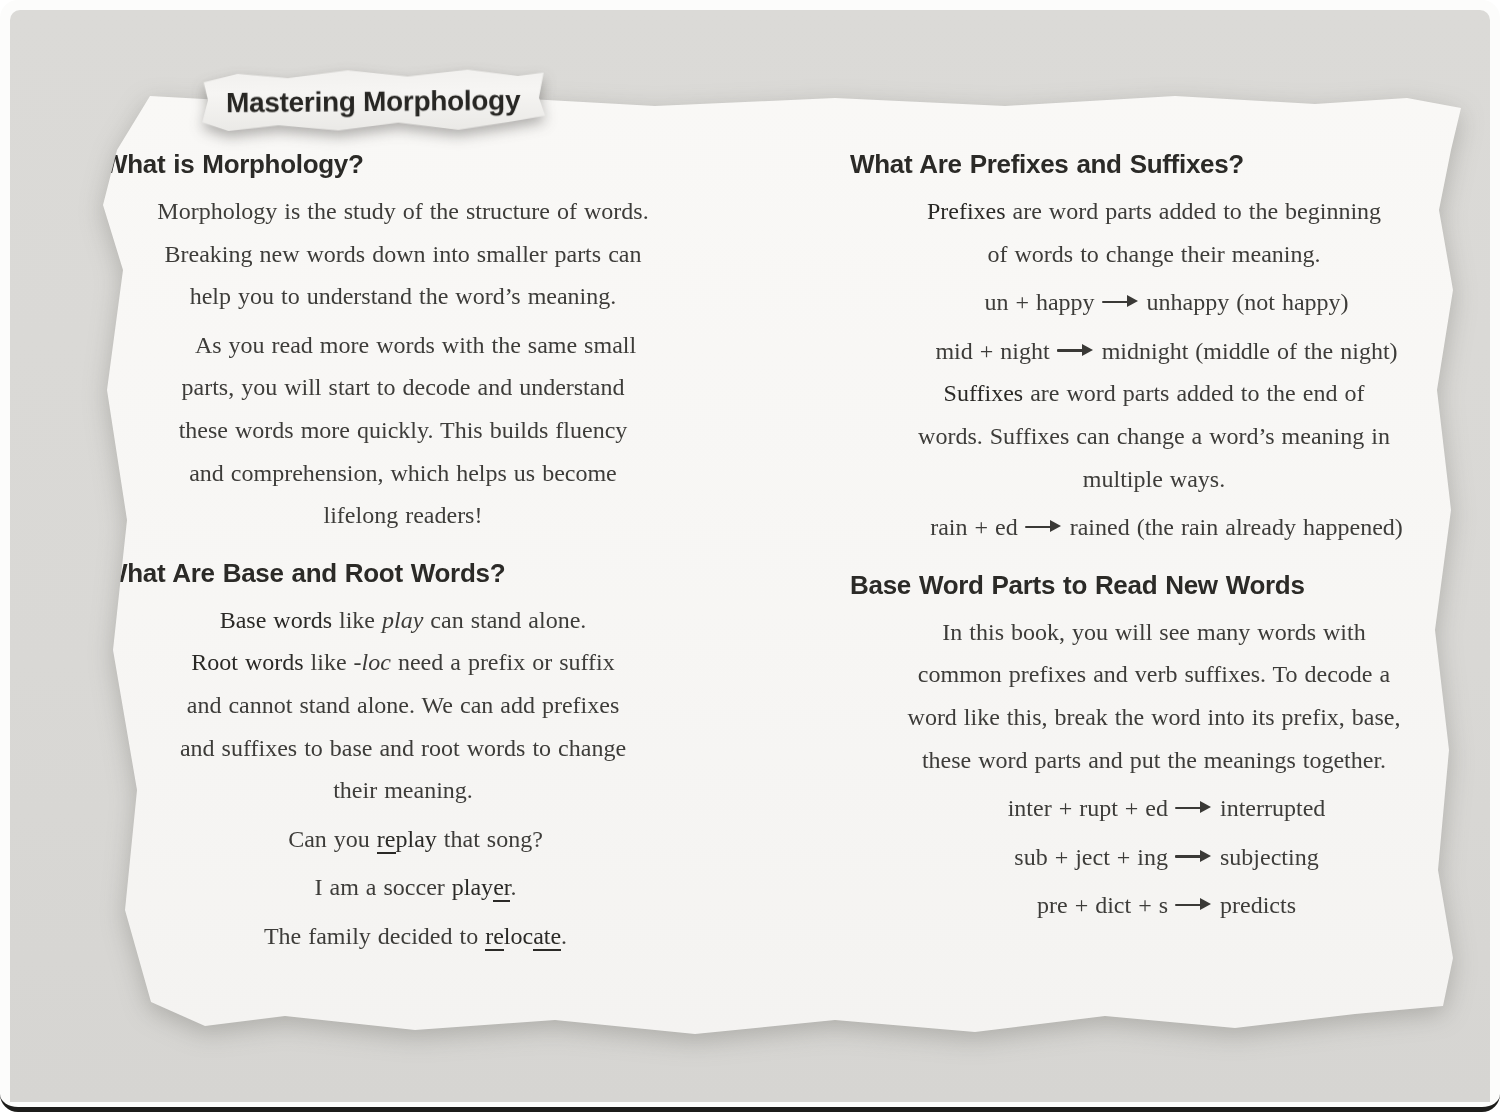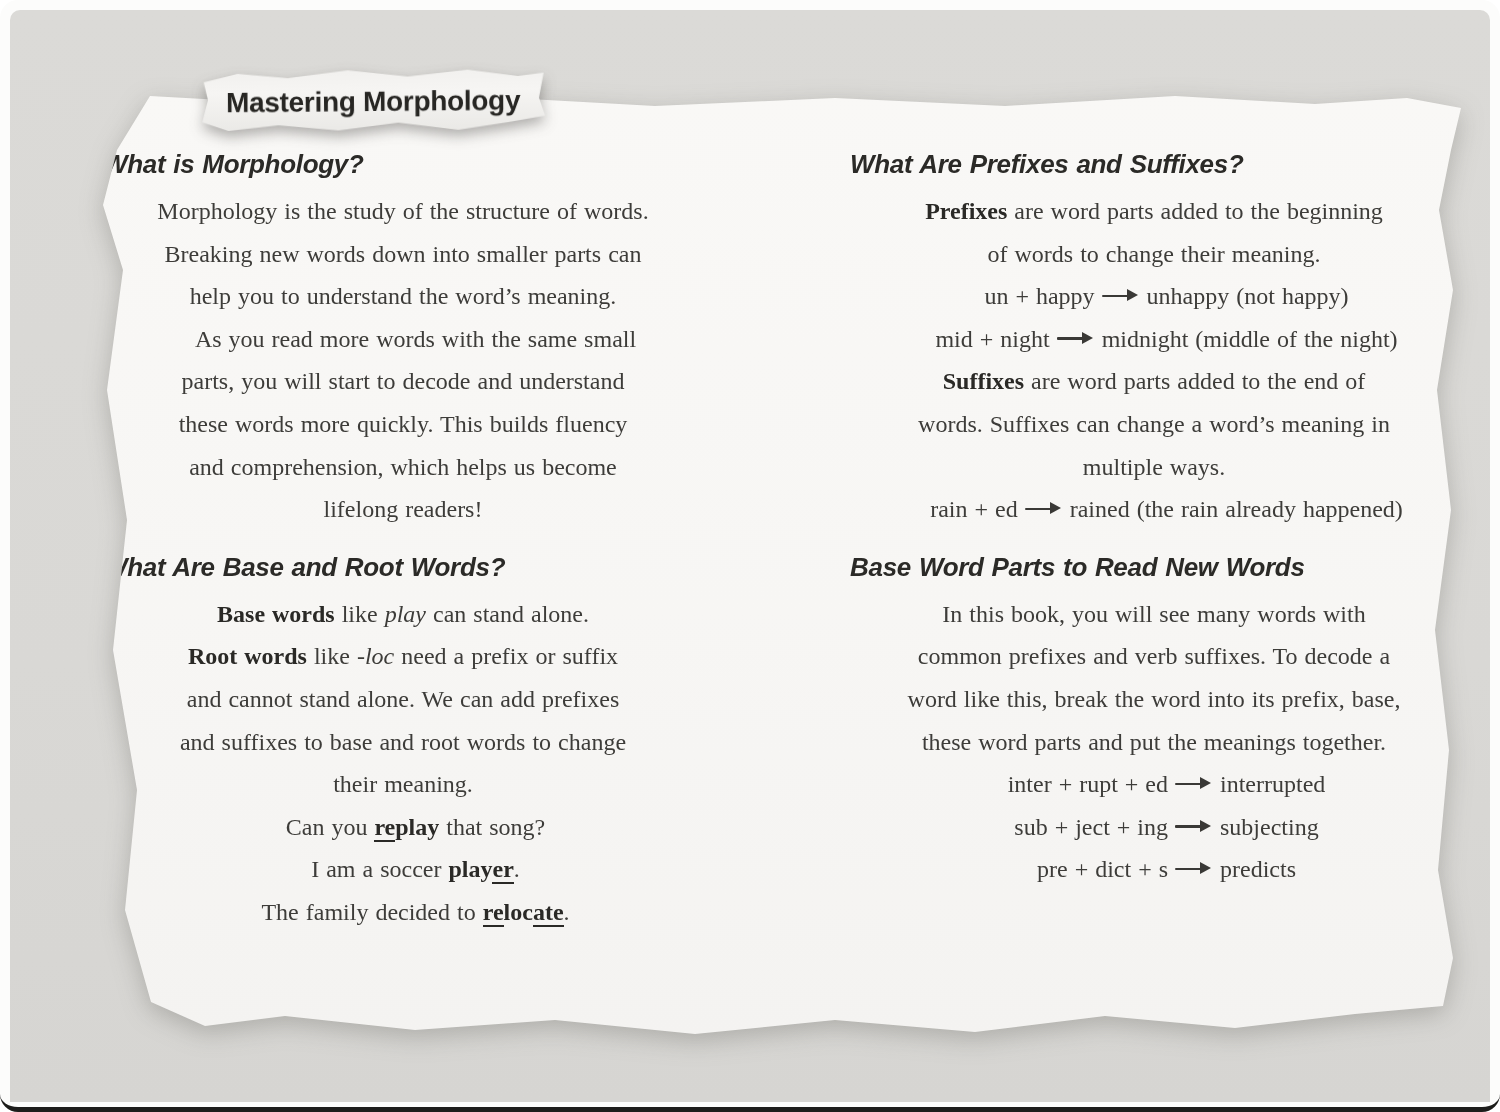--- a/index.html
+++ b/index.html
@@ -70,28 +70,27 @@
     font-size:24px; color:#3d3c39; word-spacing:1px;
   }
   .col-left  { left:48px;  width:600px; }
   .col-right { left:795px; width:608px; }
 
   h2 {
     font-family:"Liberation Sans", sans-serif;
     font-weight:bold; font-size:26px; line-height:32px;
     letter-spacing:-.3px; color:#2b2a27;
     margin:0 0 10px 0;
-    font-style:italic;
   }
   .section + .section { margin-top:20px; }
 
   .line { line-height:42.6px; white-space:nowrap;text-align:center; }
-  .line.ind1 { padding-left:25px; }
+  .line.ind1 { padding-left:25px;margin-top:6px; }
 
-  .b { font-weight:bold; color:#2a2926; }
+  .b { font-weight:normal; color:#2a2926; }
   .i { font-style:italic; }
   .u { border-bottom:2.5px solid #2a2926; }
 
   
   .arrow {
     display:inline-block; position:relative;
     width:36px; height:14px; margin:0 9px 0 7px;
     vertical-align:1px;
   }
   .arrow .shaft {

